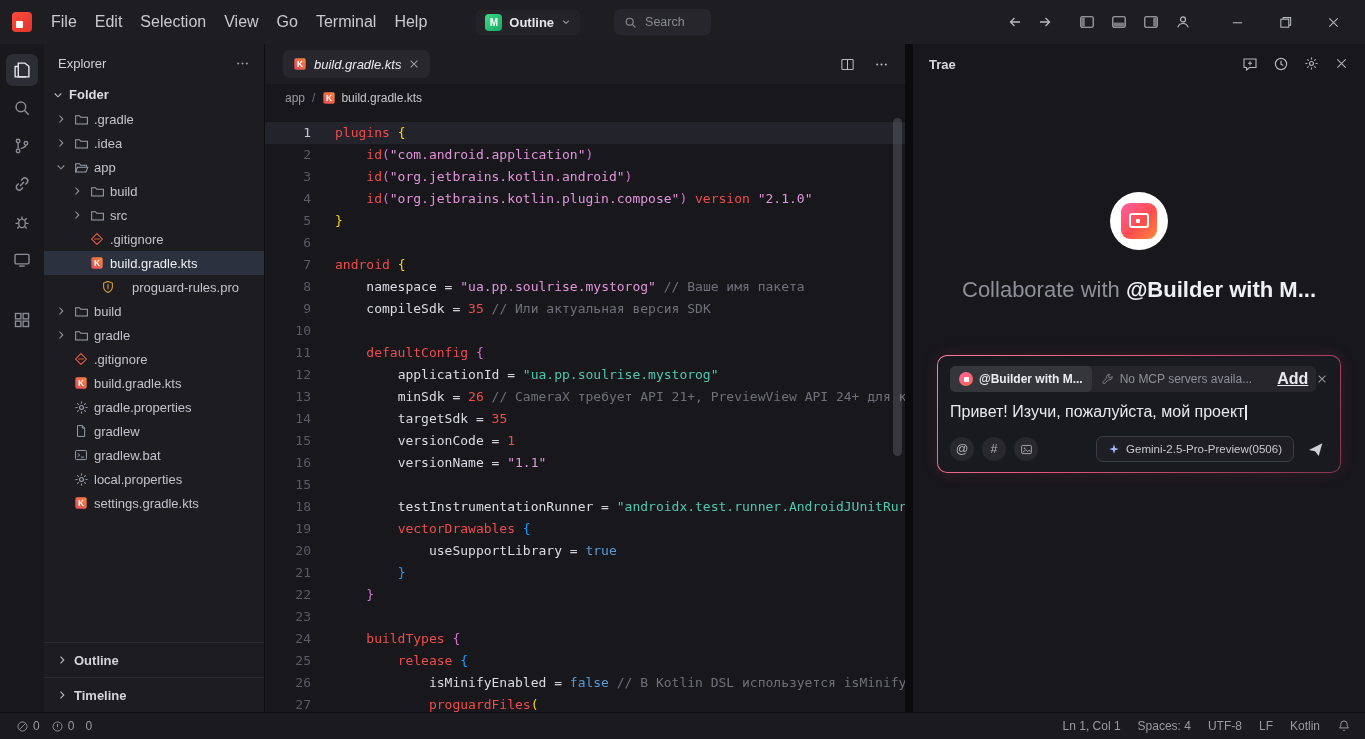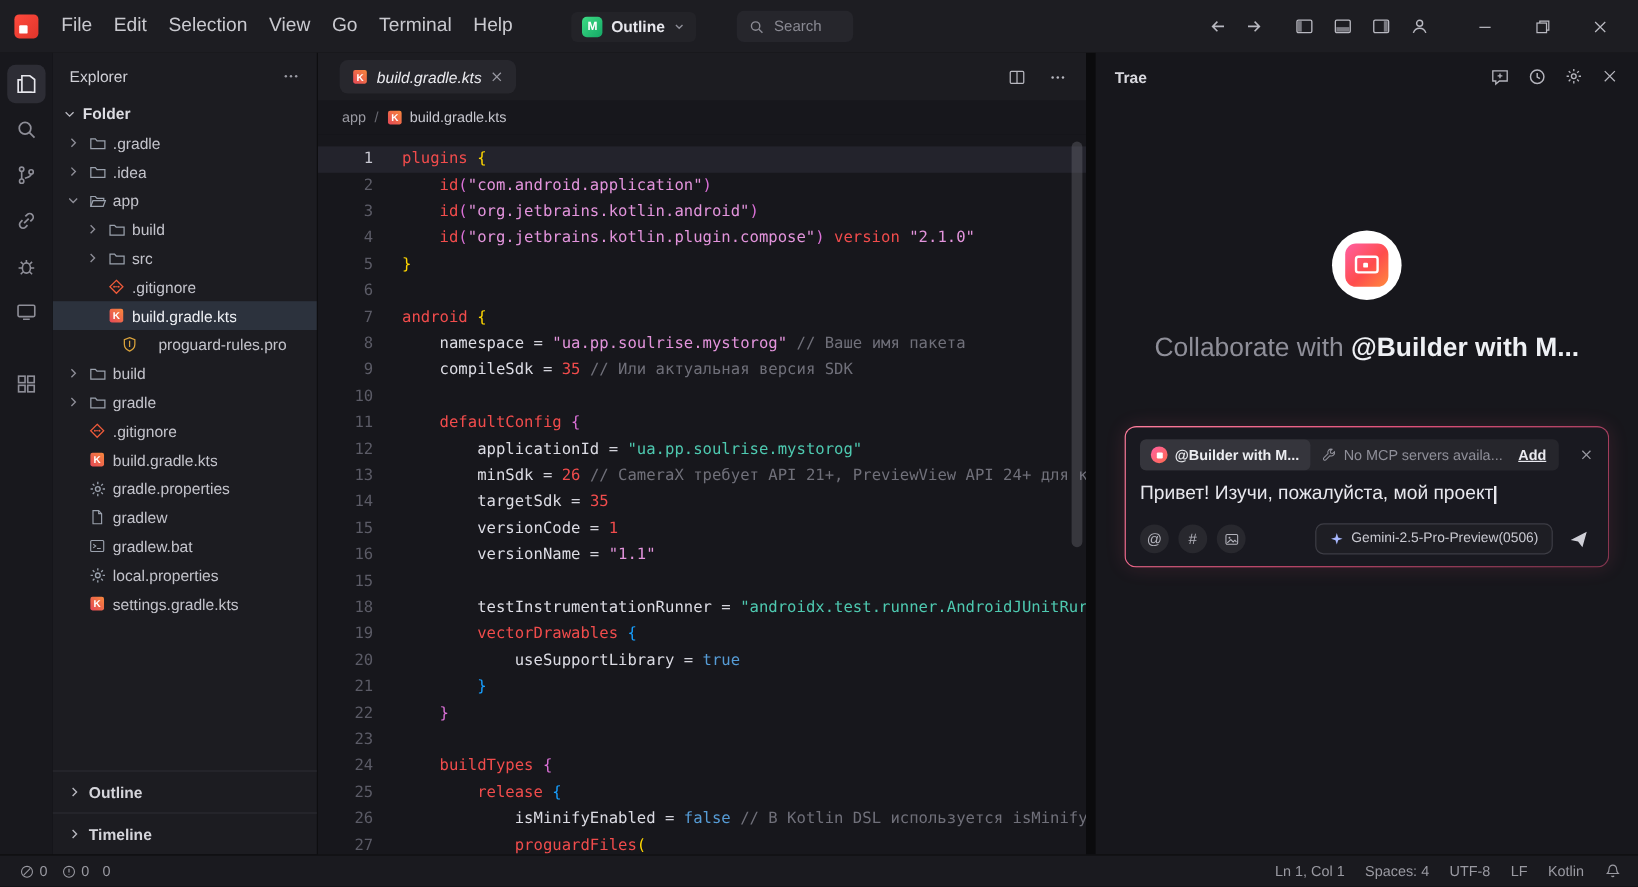--- a/index.html
+++ b/index.html
@@ -89,21 +89,21 @@
     border:1px solid transparent;
     background:linear-gradient(#191920,#191920) padding-box, linear-gradient(135deg,#ff7d9c,#e0517a 45%,#83344e) border-box;
     box-shadow:0 0 16px rgba(236,84,128,.14); }
   .chat-top { display:flex; align-items:center; }
   .agent-strip { display:flex; align-items:center; gap:9px; background:#26262c; border-radius:5px; height:26px; padding-right:10px; overflow:hidden; }
   .agent-badge { display:flex; align-items:center; gap:6px; background:#35353c; height:26px; padding:0 9px; border-radius:5px; font-size:12px; font-weight:700; color:#ecedf1; white-space:nowrap; }
   .badge-dot { width:14px; height:14px; border-radius:50%; background:linear-gradient(135deg,#ff5fa2,#ff6a4d); position:relative; flex:0 0 auto; }
   .badge-dot::after { content:""; position:absolute; left:4.5px; top:4.5px; width:5px; height:5px; background:#fff; border-radius:1px; }
   .mcp { display:flex; align-items:center; gap:6px; font-size:12px; color:#8f8f99; white-space:nowrap; }
   .mcp .wr { display:flex; color:#8f8f99; }
-  .mcp-add { color:#eaeaf0; text-decoration:underline; font-weight:600; font-size:12px; margin-left:4px; }
+  .mcp-add { color:#eaeaf0; text-decoration:underline; font-weight:600; font-size:16px; margin-left:16px; }
   .chat-close { margin-left:auto; color:#9a9aa3; display:flex; }
   .chat-input-line { margin-top:11px; font-size:16px; color:#e8e8ee; display:flex; align-items:center; }
   @keyframes blink { 0%,49%{opacity:1} 50%,100%{opacity:0} }
   .caret { display:inline-block; width:1.5px; height:15px; background:#e8e8ee; margin-left:1px; animation:blink 1s step-end infinite; }
   .chat-bottom { margin-top:auto; display:flex; align-items:center; gap:8px; }
   .tool-btn { width:24px; height:24px; border-radius:50%; background:#28282e; display:flex; align-items:center; justify-content:center; color:#b3b3bc; font-size:12.5px; }
   .model-pill { margin-left:auto; display:flex; align-items:center; gap:6px; height:26px; padding:0 11px; border:1px solid #3d3d45; border-radius:7px; background:#1e1e24; font-size:11.5px; color:#c9c9d1; white-space:nowrap; }
   .send-btn { width:26px; height:26px; display:flex; align-items:center; justify-content:center; color:#cfcfd7; }
 
   

